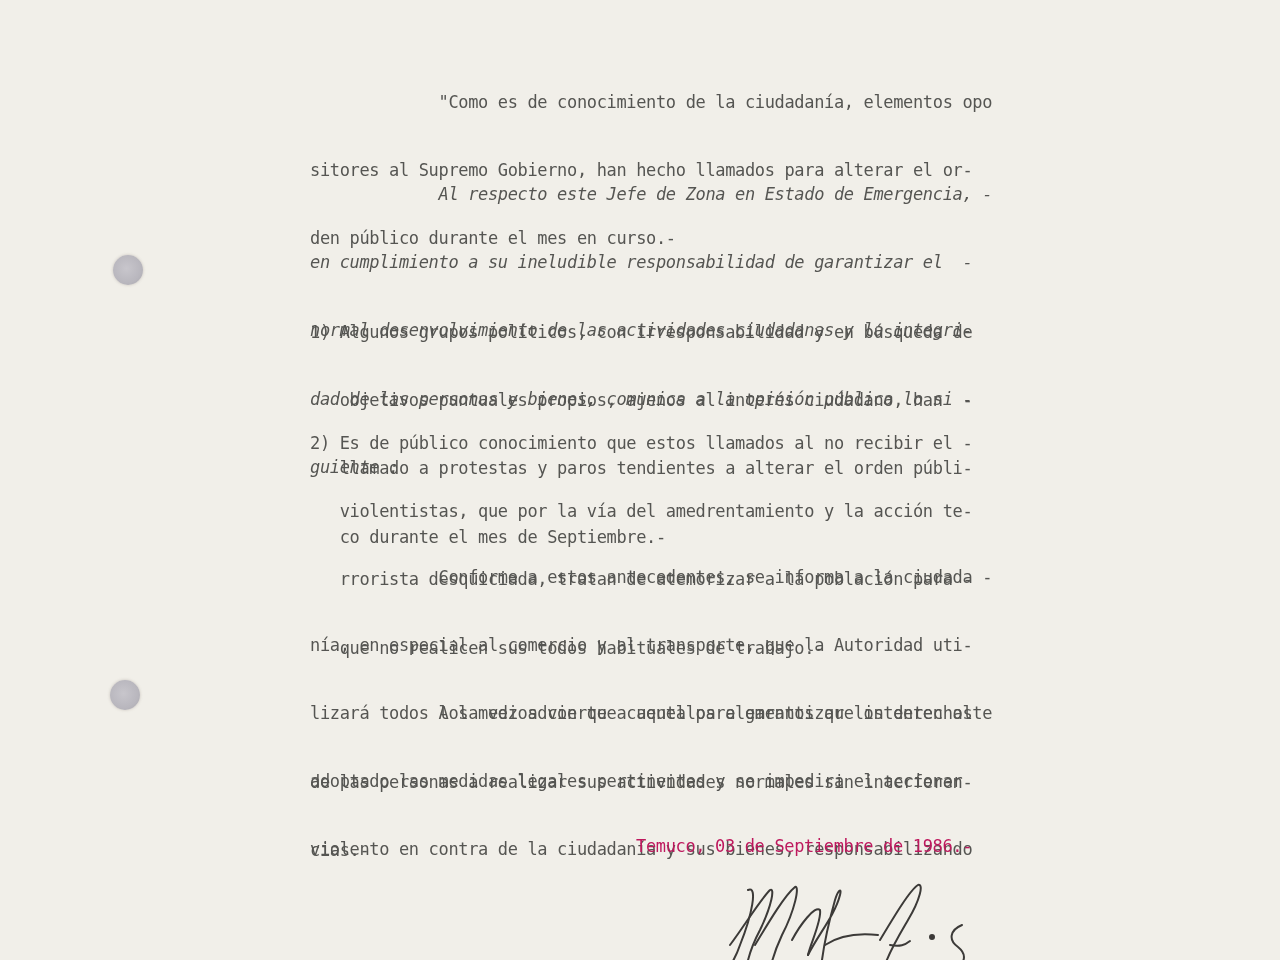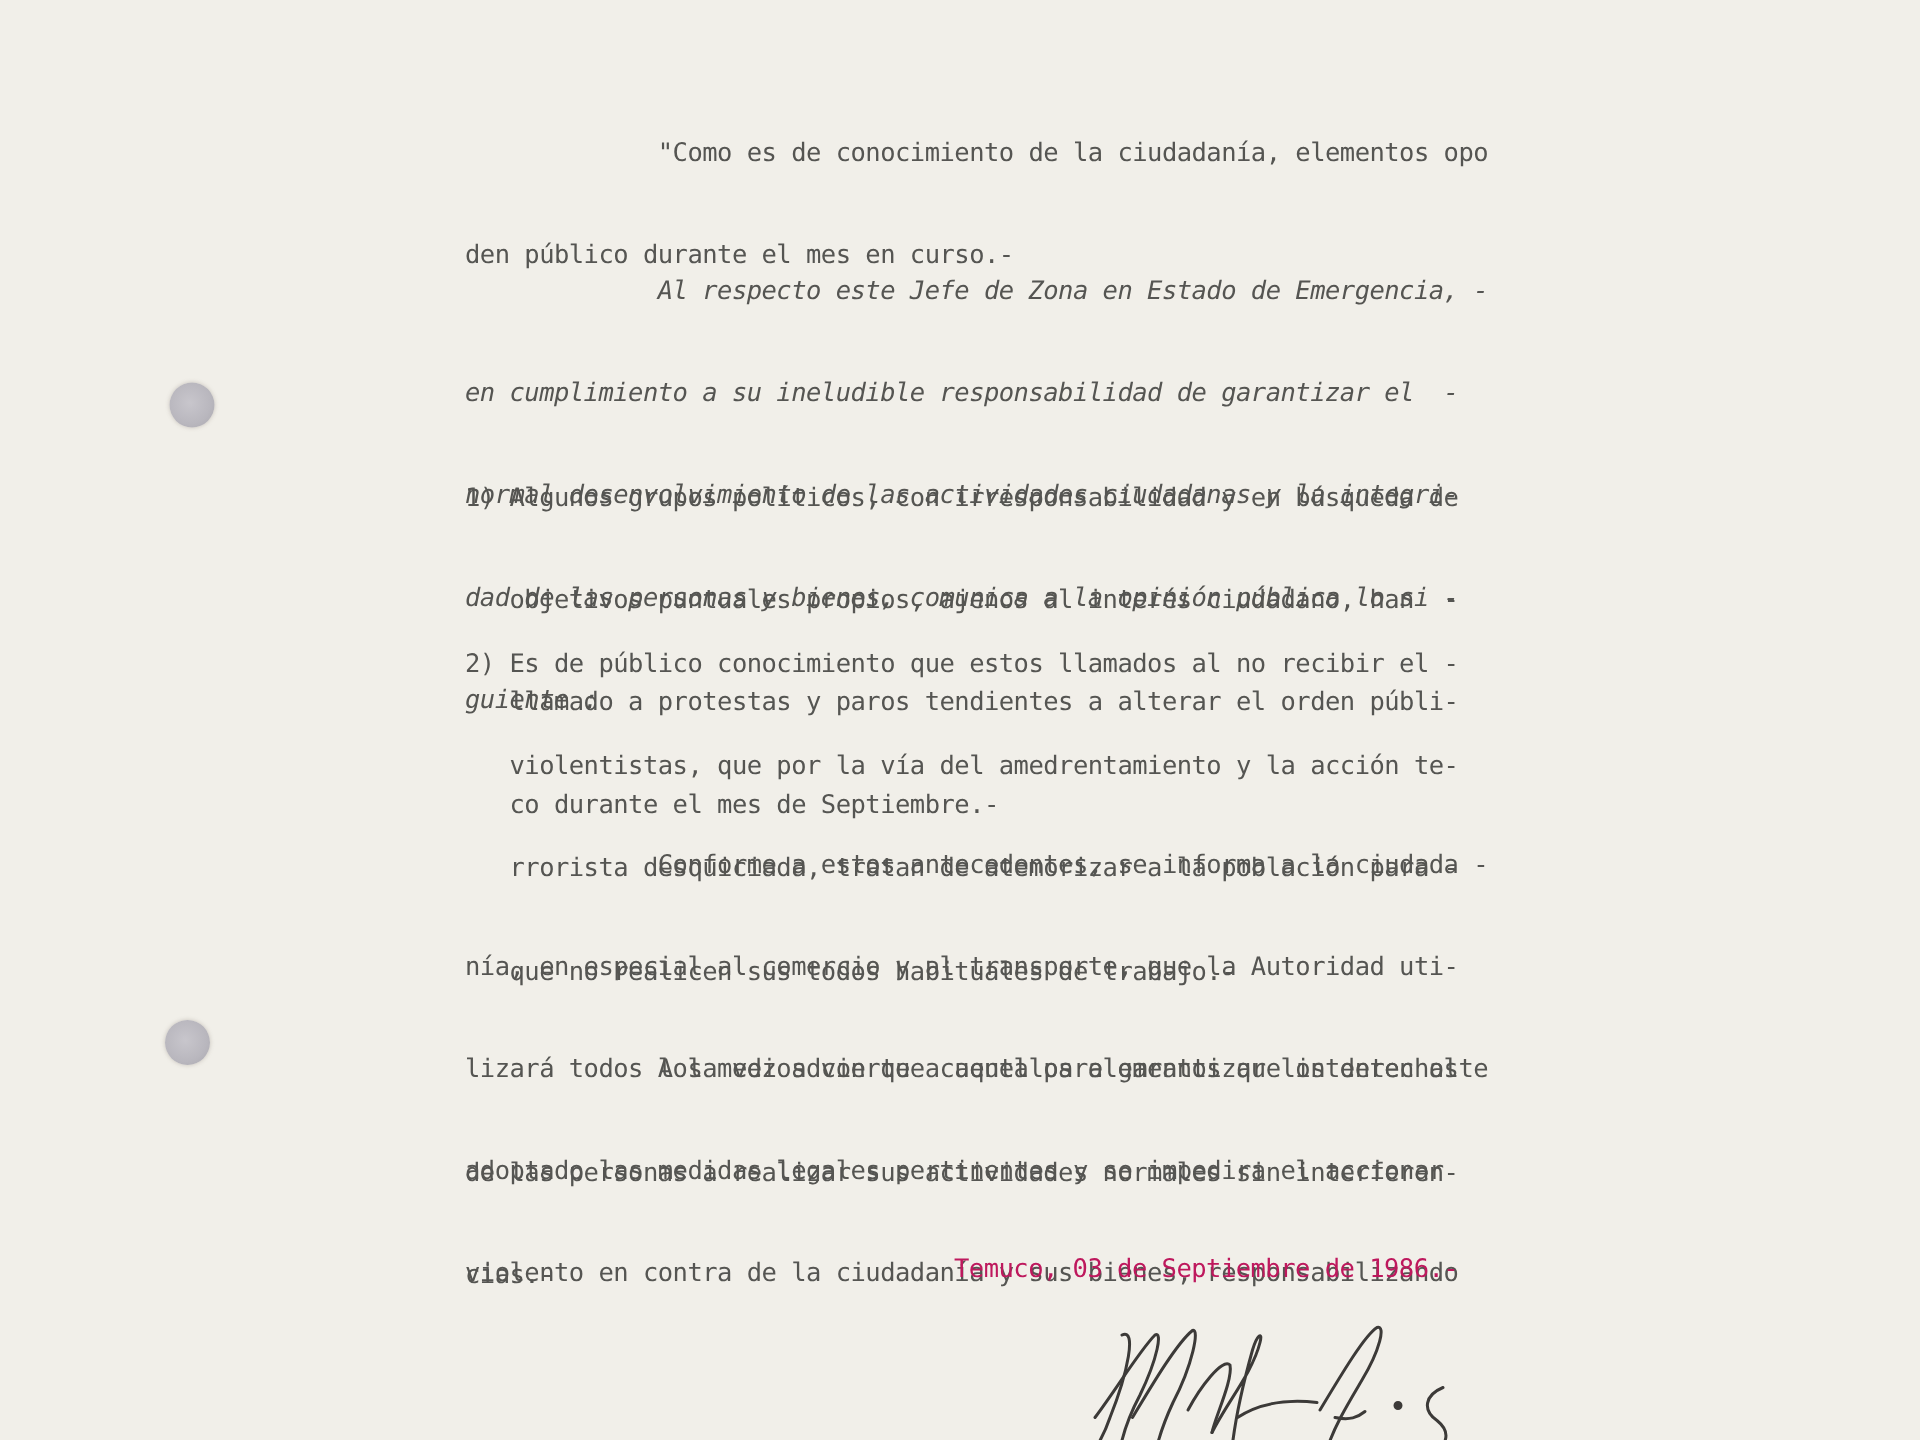--- a/index.html
+++ b/index.html
@@ -65,20 +65,21 @@
 </head>
 <body>
 
 <div class="page">
 
   <div class="punch-hole hole-1"></div>
   <div class="punch-hole hole-2"></div>
 
   <div class="text-block p1">
     <span class="line">             "Como es de conocimiento de la ciudadanía, elementos opo</span>
+    <span class="line">sitores al Supremo Gobierno, han hecho llamados para alterar el or-</span>
     <span class="line">den público durante el mes en curso.-</span>
   </div>
 
   <div class="text-block p2">
     <span class="line">             Al respecto este Jefe de Zona en Estado de Emergencia, -</span>
     <span class="line">en cumplimiento a su ineludible responsabilidad de garantizar el  -</span>
     <span class="line">normal desenvolvimiento de las actividades ciudadanas y la integri-</span>
     <span class="line">dad de las personas y bienes, comunica a la opinión pública lo si -</span>
     <span class="line">guiente :</span>
   </div>

